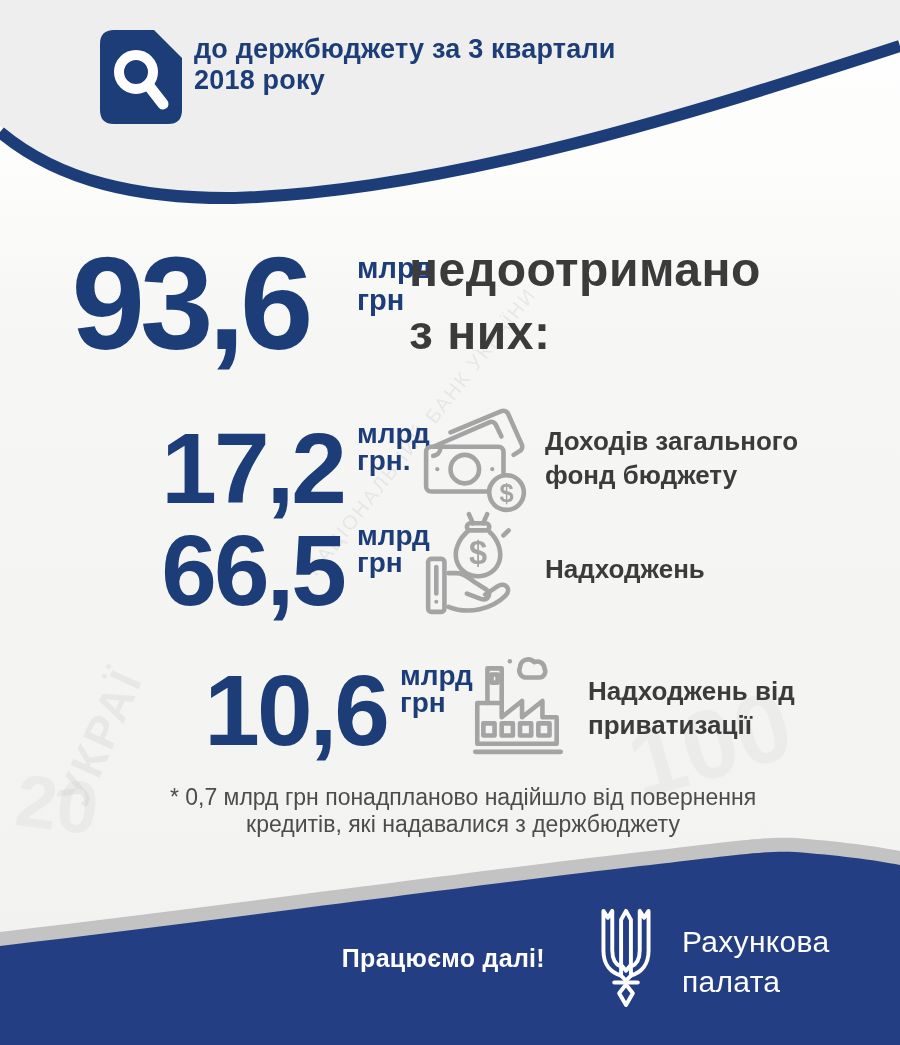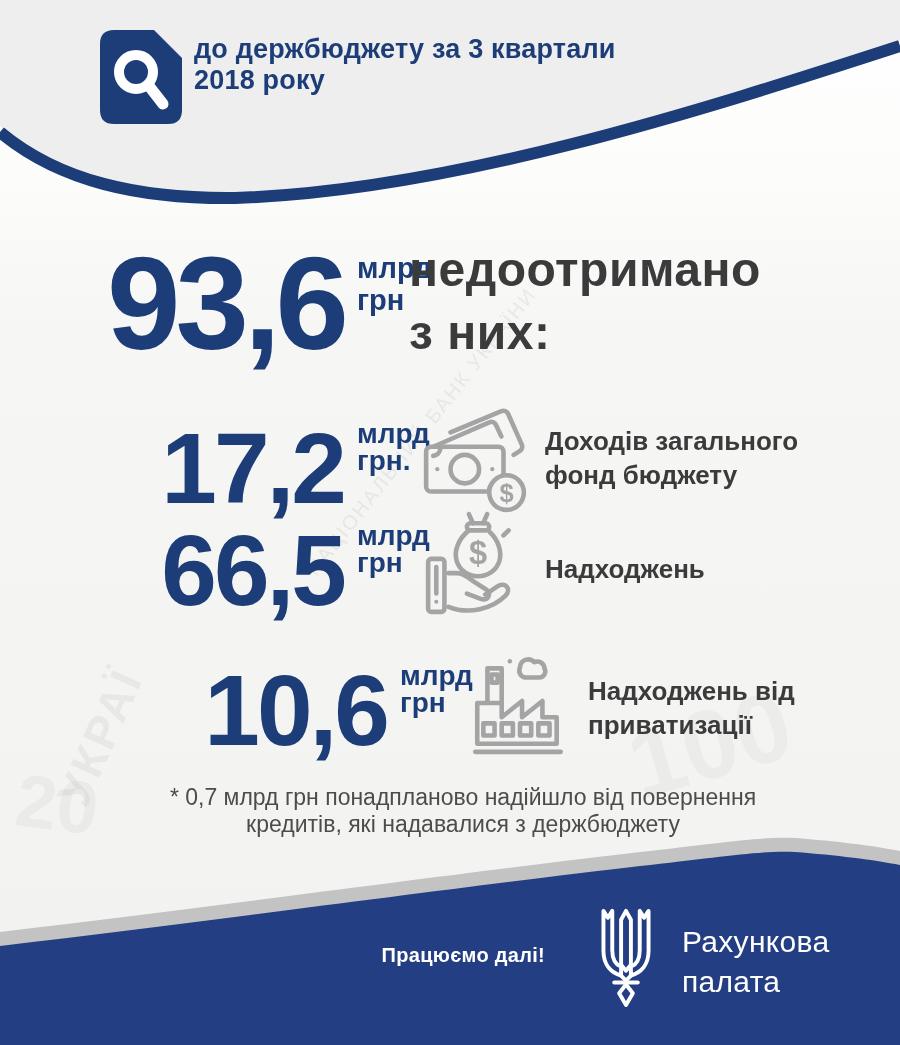--- a/index.html
+++ b/index.html
@@ -18,21 +18,21 @@
   .curve-svg{position:absolute;left:0;z-index:1;display:block;}
   .header-curve{top:0;}
   .footer-curve{top:830px;}
   .logo{position:absolute;left:100px;top:30px;width:82px;height:94px;z-index:2;}
   .title{
     position:absolute;left:194px;top:34px;z-index:2;
     font-size:27px;font-weight:bold;line-height:31px;color:#1c3d78;letter-spacing:0.2px;
   }
   .title span{display:block;}
   .hero-value{
-    position:absolute;left:36px;top:238px;width:308px;z-index:2;text-align:right;
+    position:absolute;left:36px;top:238px;width:308px;z-index:2;text-align:center;
     font-size:132px;font-weight:bold;color:#1c3d78;line-height:1;letter-spacing:-5px;
   }
   .hero-unit{
     position:absolute;left:357px;top:252px;width:82px;z-index:2;
     font-size:29px;font-weight:bold;color:#1c3d78;line-height:32px;
   }
   .hero-label{
     position:absolute;left:409px;top:238px;z-index:2;
     font-size:48px;font-weight:bold;color:#3b3b3b;line-height:63px;letter-spacing:0.5px;
   }
@@ -56,21 +56,21 @@
   }
   .row-1 .row-label{top:18px;}
   .row-2 .row-label{top:44px;}
   .row-3 .row-label{top:26px;}
   .footnote{
     position:absolute;left:138px;top:784px;width:650px;z-index:2;
     font-size:23px;color:#4c4c4c;line-height:27px;text-align:center;
   }
   .slogan{
     position:absolute;left:0px;top:944px;width:545px;z-index:3;text-align:right;
-    font-size:20px;font-weight:bold;color:#ffffff;letter-spacing:0.3px;
+    font-size:25px;font-weight:bold;color:#ffffff;letter-spacing:0.3px;
   }
   .tryzub{position:absolute;left:594px;top:906px;width:64px;height:102px;z-index:3;}
   .org-name{
     position:absolute;left:682px;top:922px;z-index:3;
     font-size:30px;font-weight:normal;color:#ffffff;line-height:40px;letter-spacing:0.3px;
   }
   .org-name span{display:block;}
   .licon{stroke:#a4a4a4;stroke-width:4.5;fill:none;stroke-linecap:round;stroke-linejoin:round;}
 </style>
 </head>

